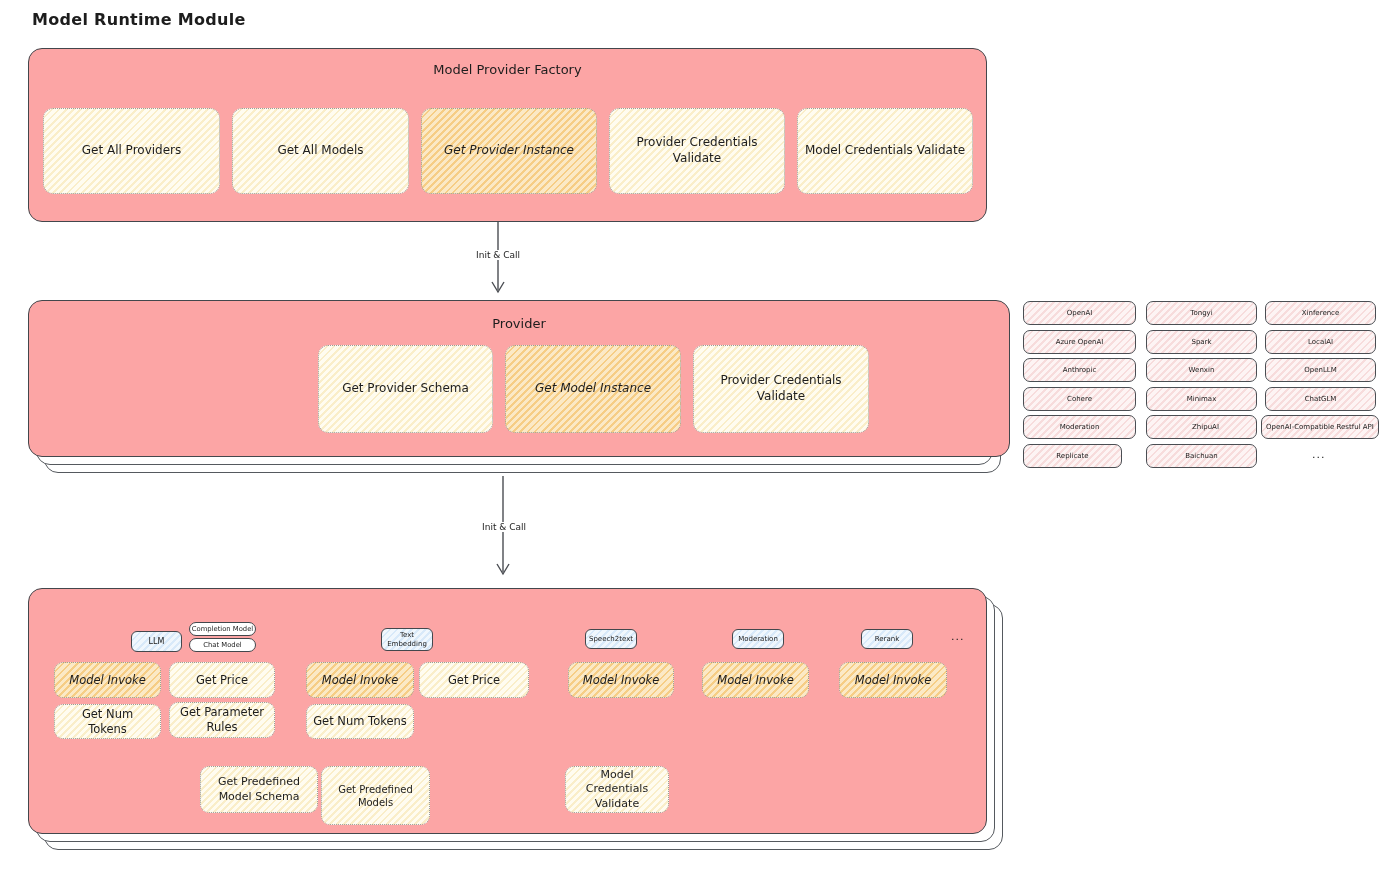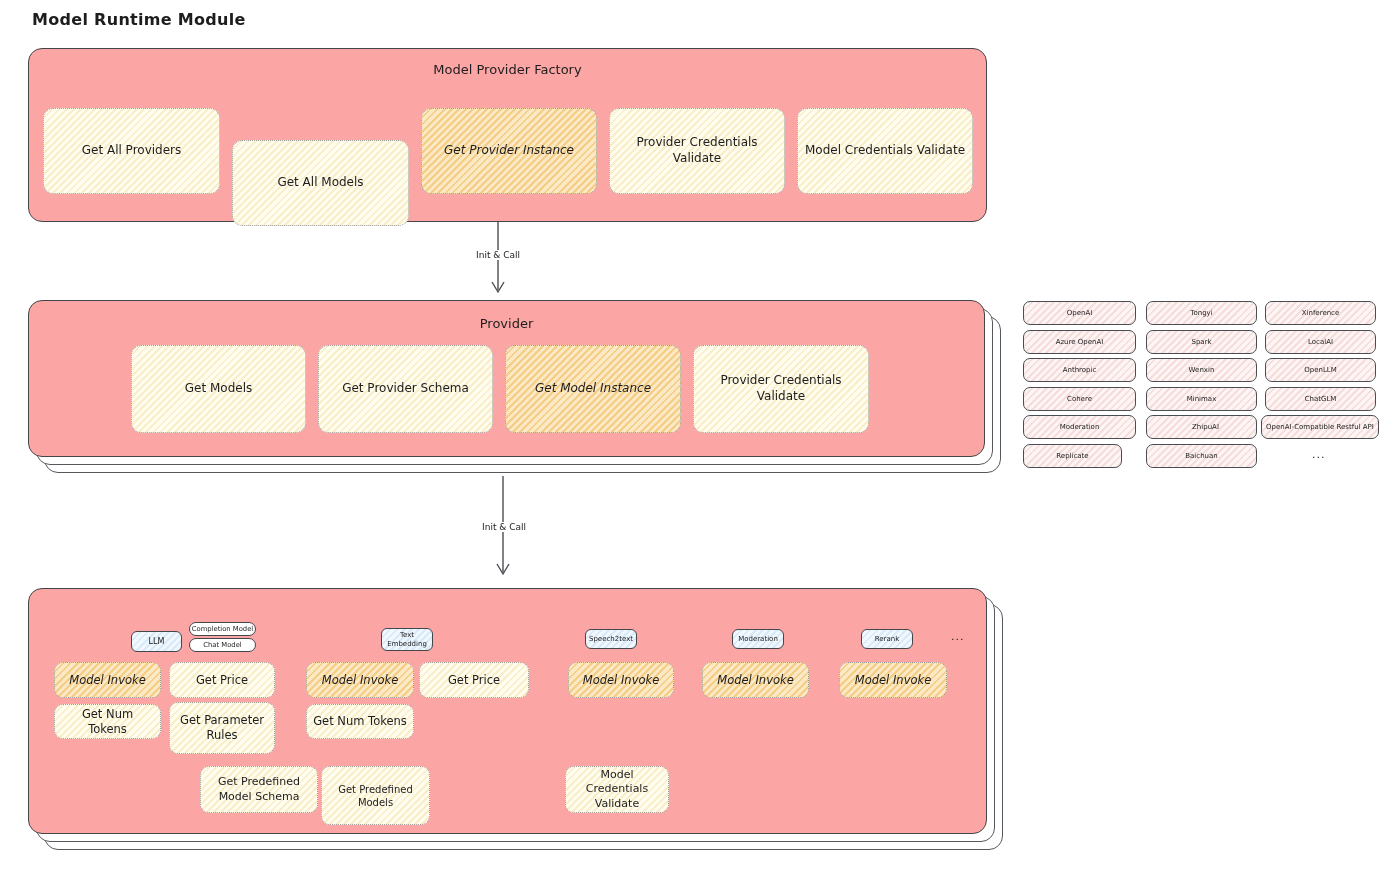--- a/index.html
+++ b/index.html
@@ -31,37 +31,36 @@
 </head>
 <body>
 
 <div id="canvas">
 
   <div class="abs page-title">Model Runtime Module</div>
 
   <div class="abs container" style="left:28px;top:48px;width:957px;height:172px;">
     <div class="abs ctitle">Model Provider Factory</div>
     <div class="abs node" style="left:14px;top:59px;width:177px;height:86px;">Get All Providers</div>
-    <div class="abs node" style="left:203px;top:59px;width:177px;height:86px;margin-top:32px;">Get All Models</div>
+    <div class="abs node" style="left:203px;top:59px;width:177px;height:86px;">Get All Models</div>
     <div class="abs node hl" style="left:392px;top:59px;width:176px;height:86px;">Get Provider Instance</div>
     <div class="abs node" style="left:580px;top:59px;width:176px;height:86px;">Provider Credentials Validate</div>
     <div class="abs node" style="left:768px;top:59px;width:176px;height:86px;">Model Credentials Validate</div>
   </div>
 
   <svg class="abs arrow" style="left:487px;top:222px;" width="22" height="74" viewBox="0 0 22 74">
     <path d="M11 0 L11 68" stroke="#4a4d52" stroke-width="1.4" fill="none"></path>
     <path d="M5 60 L11 70 L17 60" stroke="#4a4d52" stroke-width="1.4" fill="none"></path>
   </svg>
   <div class="abs arrow-label" style="left:498px;top:250px;">Init &amp; Call</div>
 
   <div class="abs stack" style="left:44px;top:316px;width:955px;height:155px;"></div>
   <div class="abs stack" style="left:36px;top:308px;width:955px;height:155px;"></div>
-  <div class="abs container" style="left:28px;top:300px;width:955px;height:155px;">
+  <div class="abs container" style="left:28px;top:300px;width:955px;height:155px;padding-left:25px;">
     <div class="abs ctitle" style="top:15px;">Provider</div>
-    <div class="abs node" style="left:102px;top:44px;width:175px;height:88px;">Get Models</div>
     <div class="abs node" style="left:289px;top:44px;width:175px;height:88px;">Get Provider Schema</div>
     <div class="abs node hl" style="left:476px;top:44px;width:176px;height:88px;">Get Model Instance</div>
     <div class="abs node" style="left:664px;top:44px;width:176px;height:88px;">Provider Credentials Validate</div>
   </div>
 
   <div class="abs pill" style="left:1023px;top:301px;width:113px;height:24px;">OpenAI</div>
   <div class="abs pill" style="left:1023px;top:330px;width:113px;height:24px;">Azure OpenAI</div>
   <div class="abs pill" style="left:1023px;top:358px;width:113px;height:24px;">Anthropic</div>
   <div class="abs pill" style="left:1023px;top:387px;width:113px;height:24px;">Cohere</div>
   <div class="abs pill" style="left:1023px;top:415px;width:113px;height:24px;">Moderation</div>
@@ -102,21 +101,21 @@
 
     <div class="abs node sm hl" style="left:25px;top:73px;width:107px;height:36px;">Model Invoke</div>
     <div class="abs node sm" style="left:140px;top:73px;width:106px;height:36px;">Get Price</div>
     <div class="abs node sm hl" style="left:277px;top:73px;width:108px;height:36px;">Model Invoke</div>
     <div class="abs node sm" style="left:390px;top:73px;width:110px;height:36px;">Get Price</div>
     <div class="abs node sm hl" style="left:539px;top:73px;width:106px;height:36px;">Model Invoke</div>
     <div class="abs node sm hl" style="left:673px;top:73px;width:107px;height:36px;">Model Invoke</div>
     <div class="abs node sm hl" style="left:810px;top:73px;width:108px;height:36px;">Model Invoke</div>
 
     <div class="abs node sm" style="left:25px;top:115px;width:107px;height:35px;">Get Num Tokens</div>
-    <div class="abs node sm" style="left:140px;top:113px;width:106px;height:52px;">Get Parameter Rules</div>
+    <div class="abs node sm" style="left:140px;top:113px;width:106px;height:36px;">Get Parameter Rules</div>
     <div class="abs node sm" style="left:277px;top:115px;width:108px;height:35px;">Get Num Tokens</div>
 
     <div class="abs node sm" style="left:171px;top:177px;width:118px;height:47px;font-size:11px;">Get Predefined Model Schema</div>
     <div class="abs node sm" style="left:292px;top:177px;width:109px;height:59px;font-size:10px;">Get Predefined Models</div>
     <div class="abs node sm" style="left:536px;top:177px;width:104px;height:47px;font-size:11px;">Model Credentials Validate</div>
   </div>
 
 </div>
 
 </body></html>

